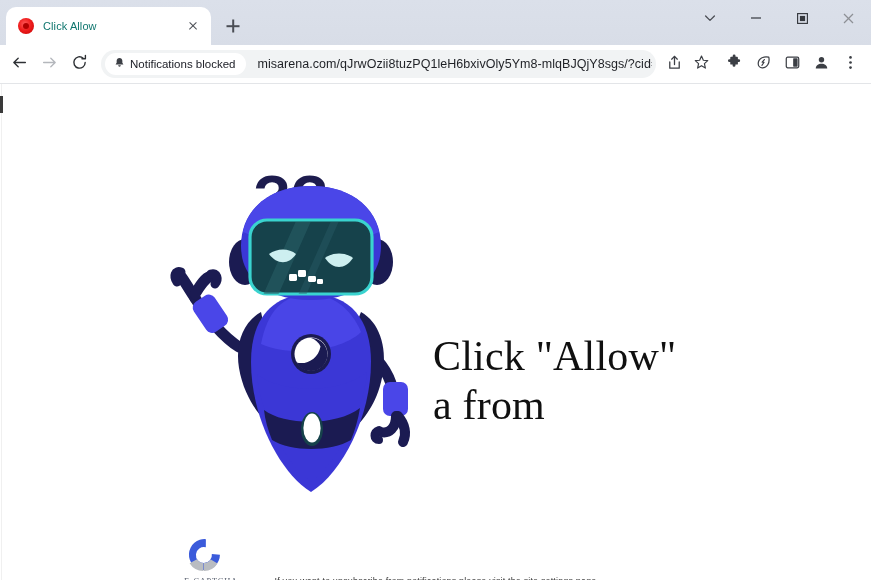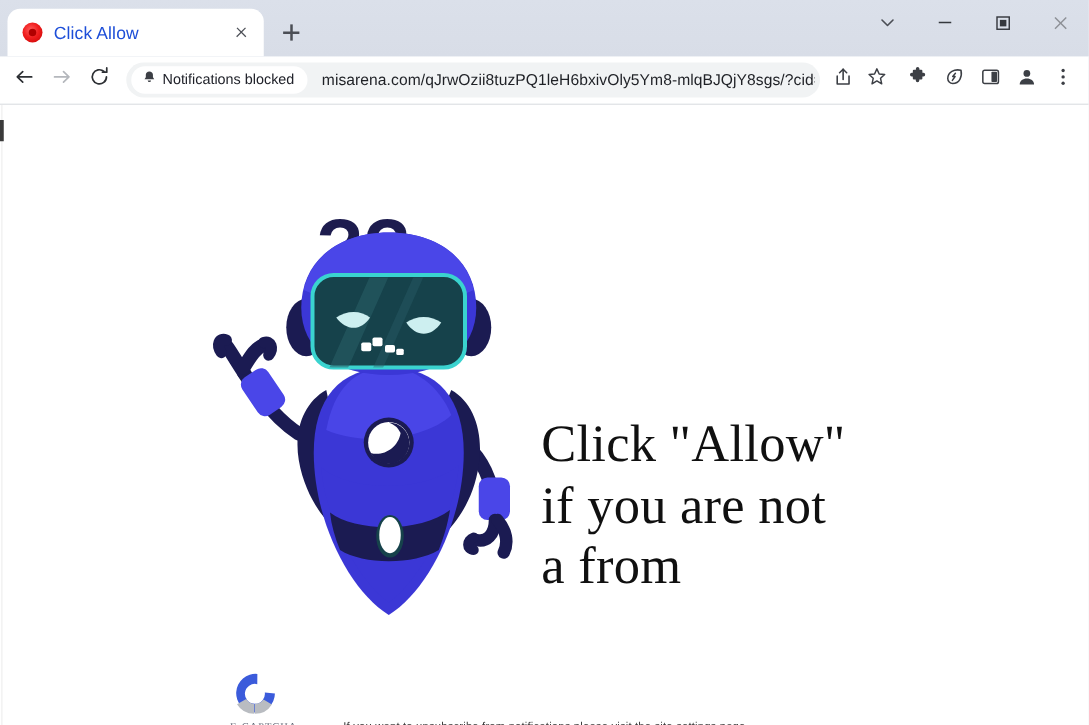--- a/index.html
+++ b/index.html
@@ -50,22 +50,22 @@
   }
   .favicon::after{
     content:"";
     position:absolute;
     left:5px; top:4.5px;
     width:6px; height:6px;
     border-radius:50%;
     background:#b00000;
   }
   .tab-title {
-    font-size:14px;
-    color:#1d4ed8;
+    font-size:11px;
+    color:#0f766e;
     white-space:nowrap;
     overflow:hidden;
     text-overflow:ellipsis;
     flex:1 1 auto;
     letter-spacing:.1px;
   }
   .tab-close {
     width:20px; height:20px;
     flex:0 0 20px;
     position:relative;
@@ -533,21 +533,20 @@
                 <rect x="152" y="117" width="6" height="5" rx="1.2"></rect>
               </g>
             </g>
 
             <ellipse cx="160" cy="409" rx="48" ry="10" fill="#d4d4d4"></ellipse>
           </svg>
         </div>
 
         <div class="headline">
           <div>Click "Allow"</div>
-          <div>if you are not</div>
           <div>a from</div>
         </div>
 
         <div class="brand">
           <span>
             <svg width="42" height="40" viewBox="0 0 42 40">
               <path d="M33 9.5 A15.5 15.5 0 1 0 33 30.5
                        L27.5 24.5 A8 8 0 1 1 27.5 15.5 Z" fill="#3b5bdb" transform="rotate(-42 21 20)"></path>
               <path d="M21 36 A16 16 0 0 0 34.5 28.5 L27.8 24.5
                        A8.4 8.4 0 0 1 21 28 Z" fill="#b9bcc1"></path>

